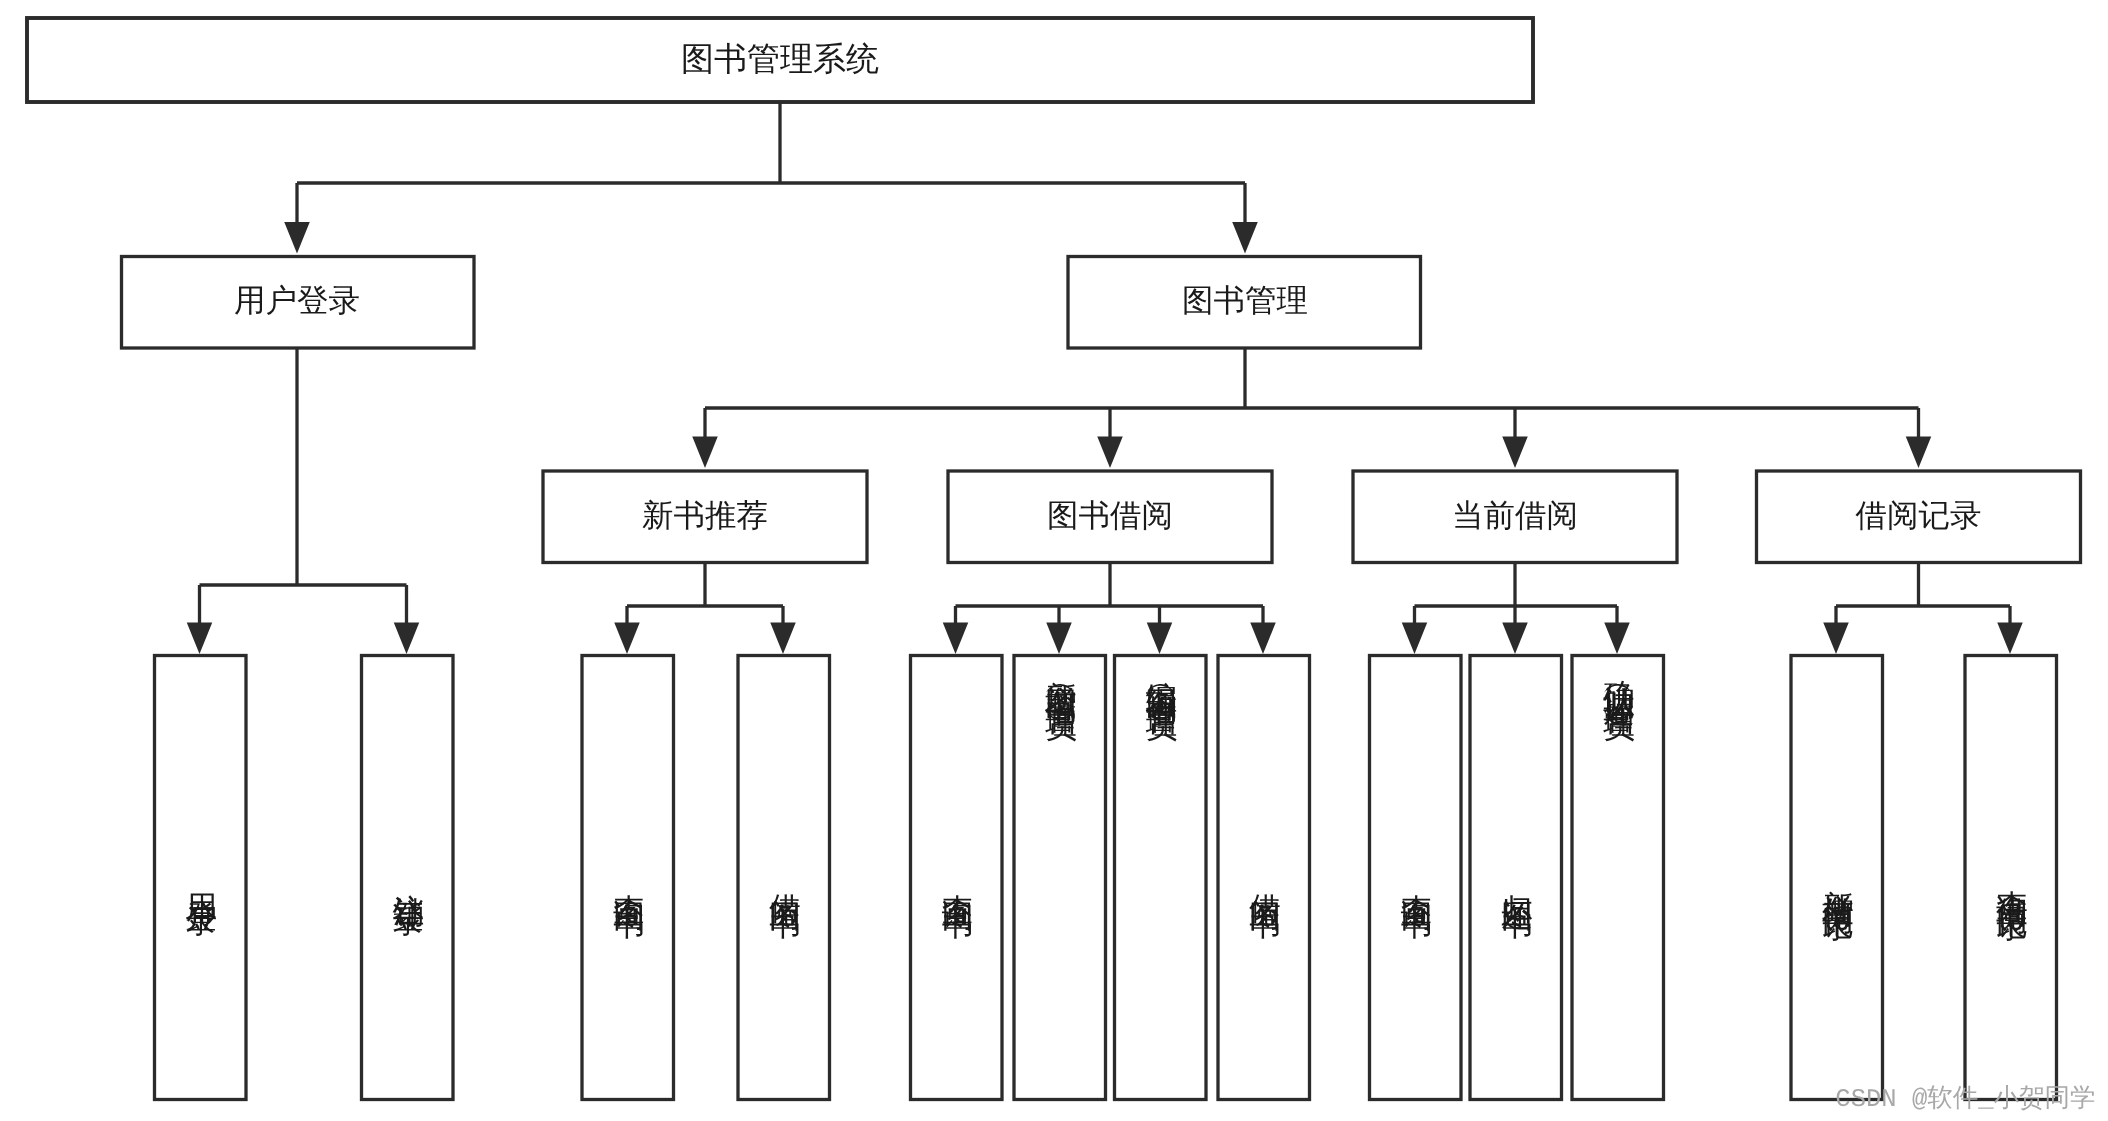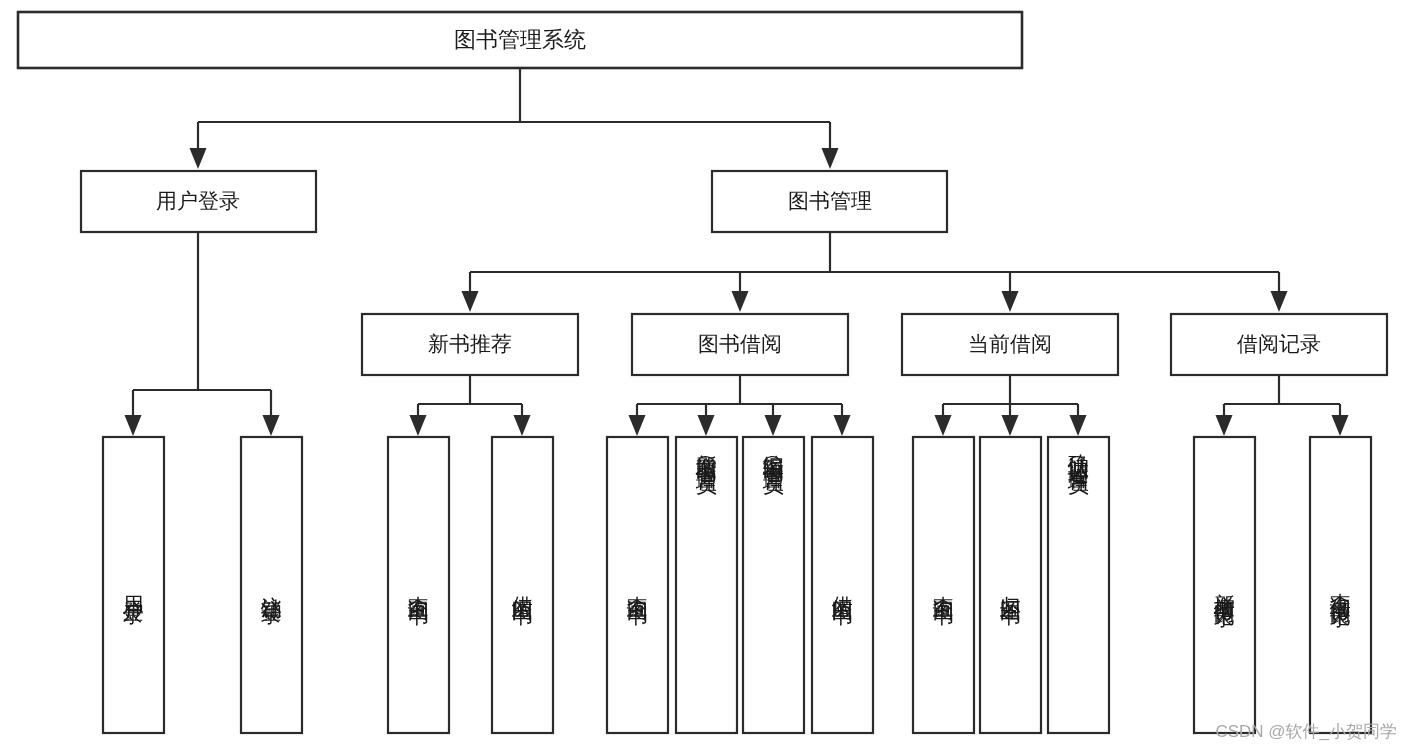--- a/index.html
+++ b/index.html
@@ -69,21 +69,21 @@
     font-size: 21px;
     line-height: 1.22;
     color: #1a1a1a;
     letter-spacing: 3px;
     white-space: nowrap;
   }
   .watermark {
     position: absolute;
     right: 8px;
     bottom: 4px;
-    font-family: Liberation Sans, sans-serif;
+    font-family: Liberation Mono, monospace;
     font-size: 17px;
     color: #a8a8a8;
     white-space: nowrap;
     pointer-events: none;
   }
 </style>
 </head>
 <body>
 
 <div id="diagram-root">

